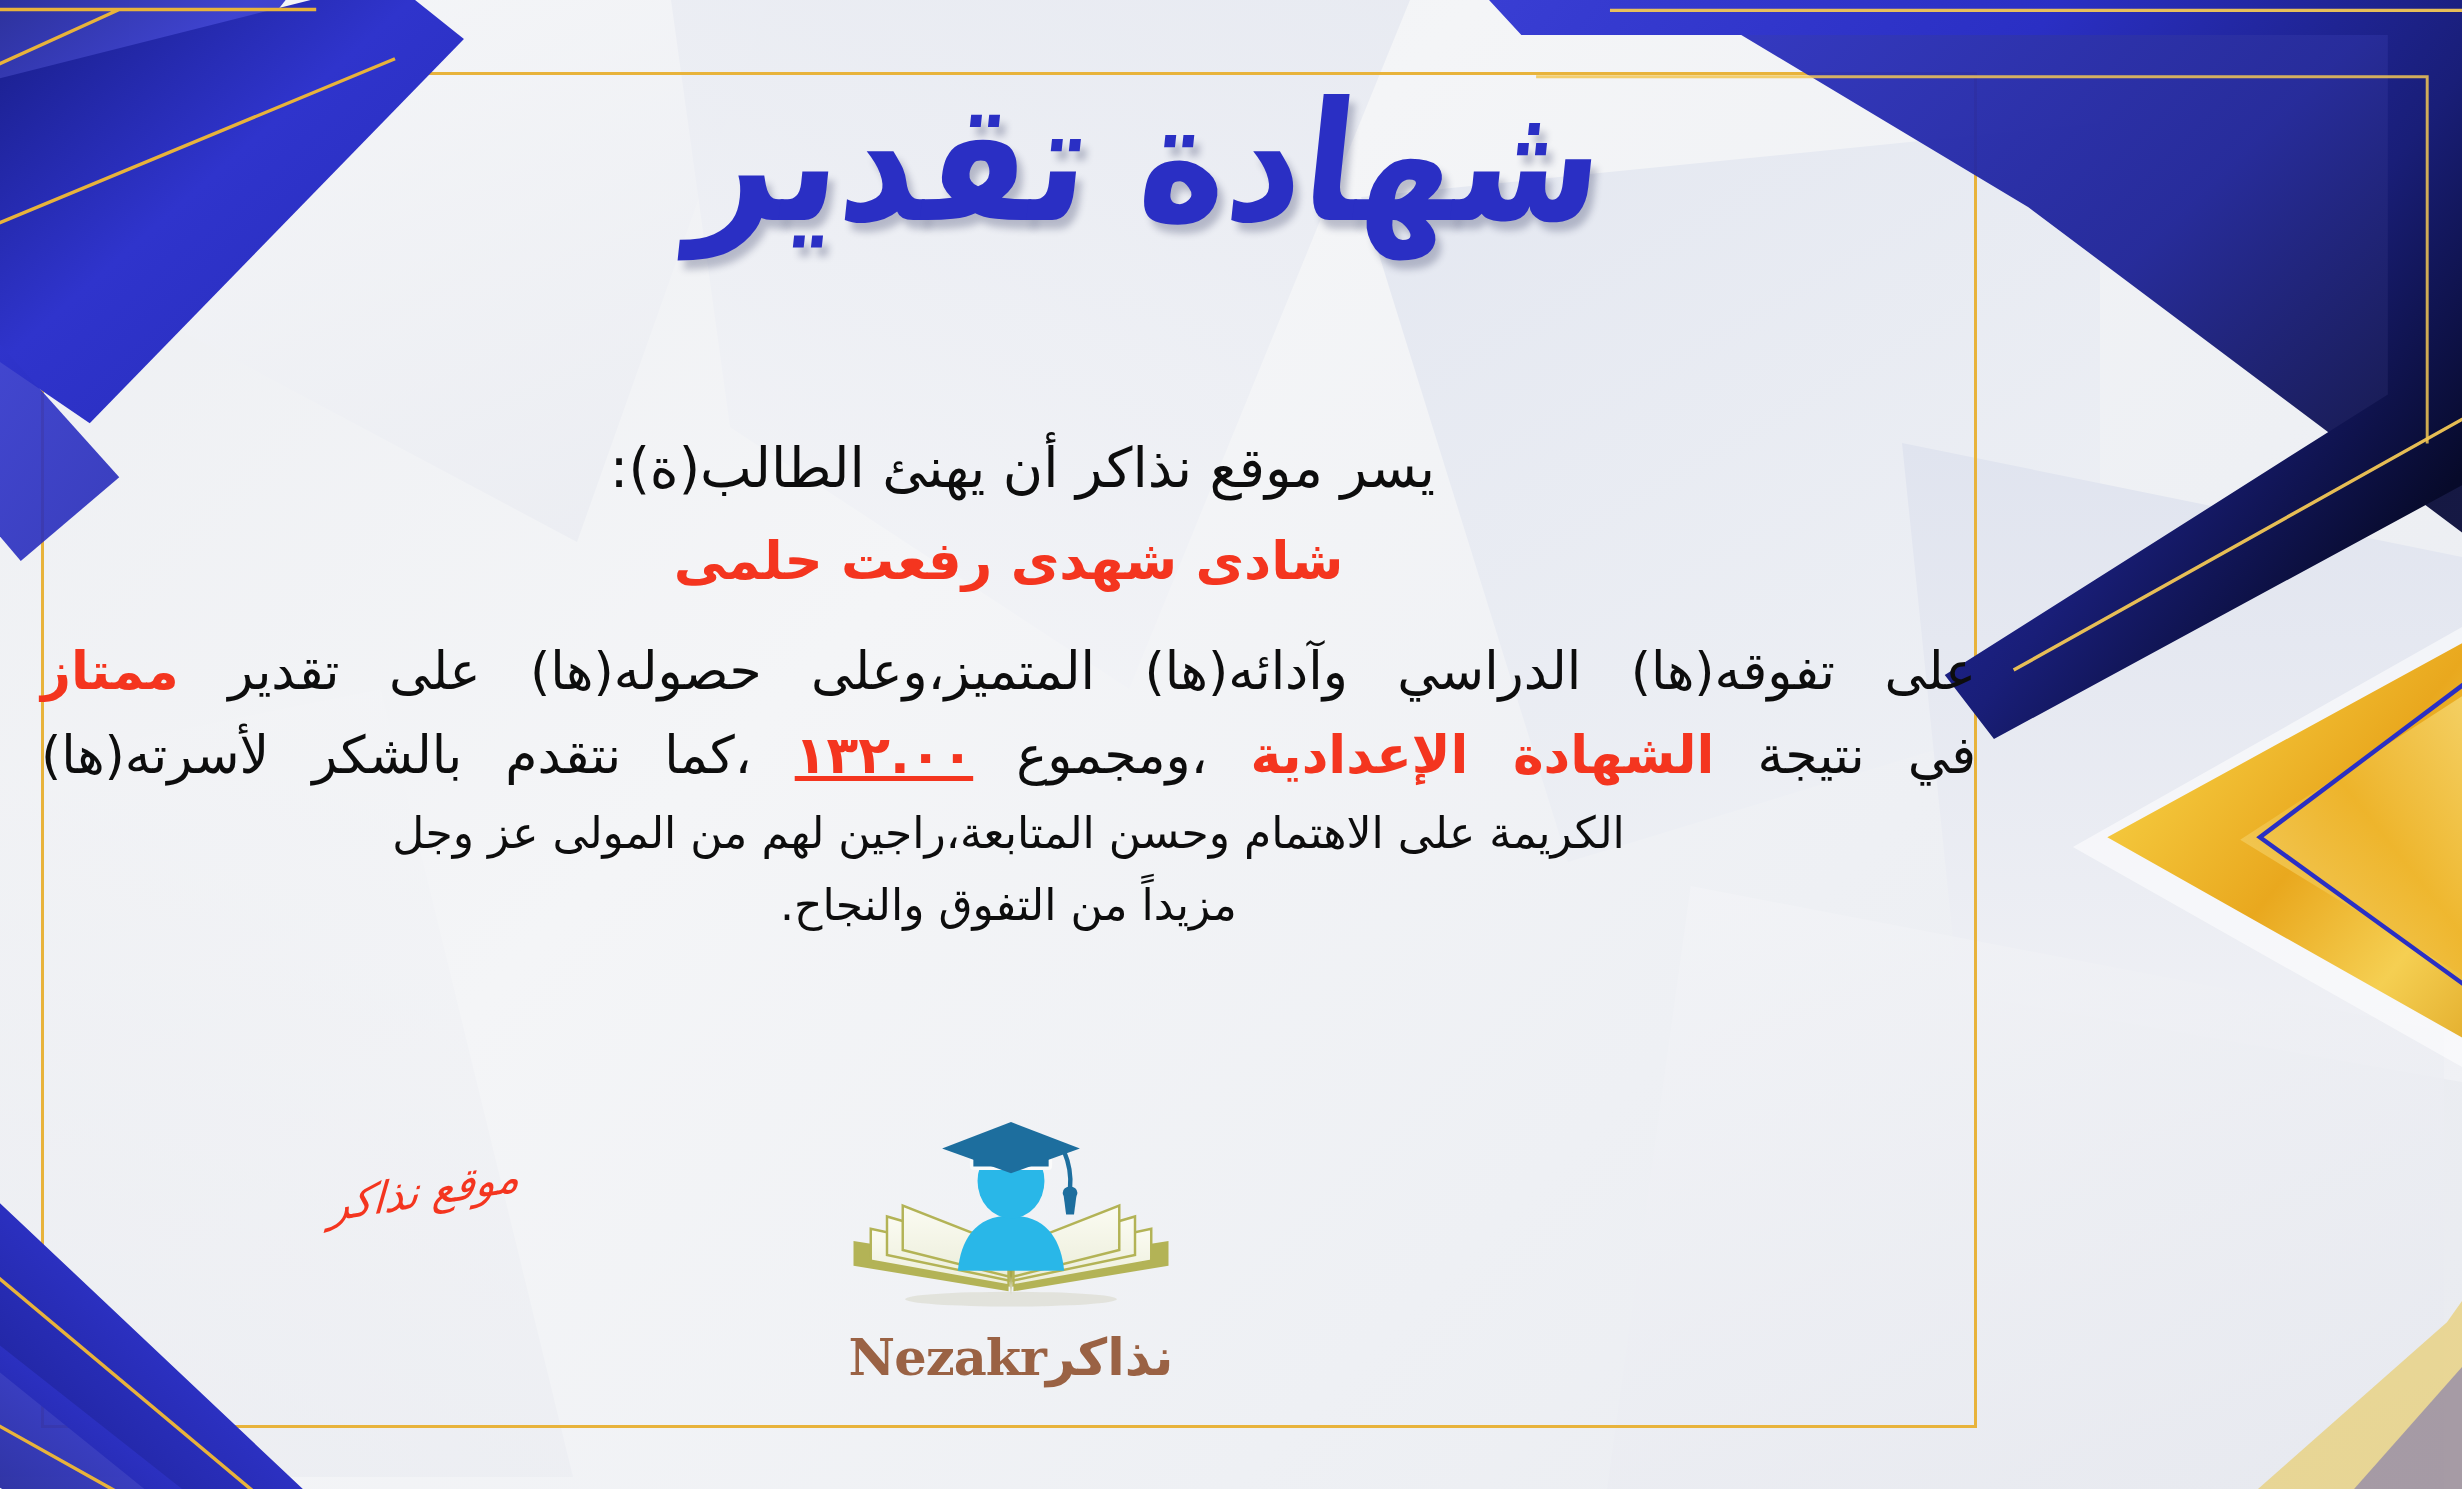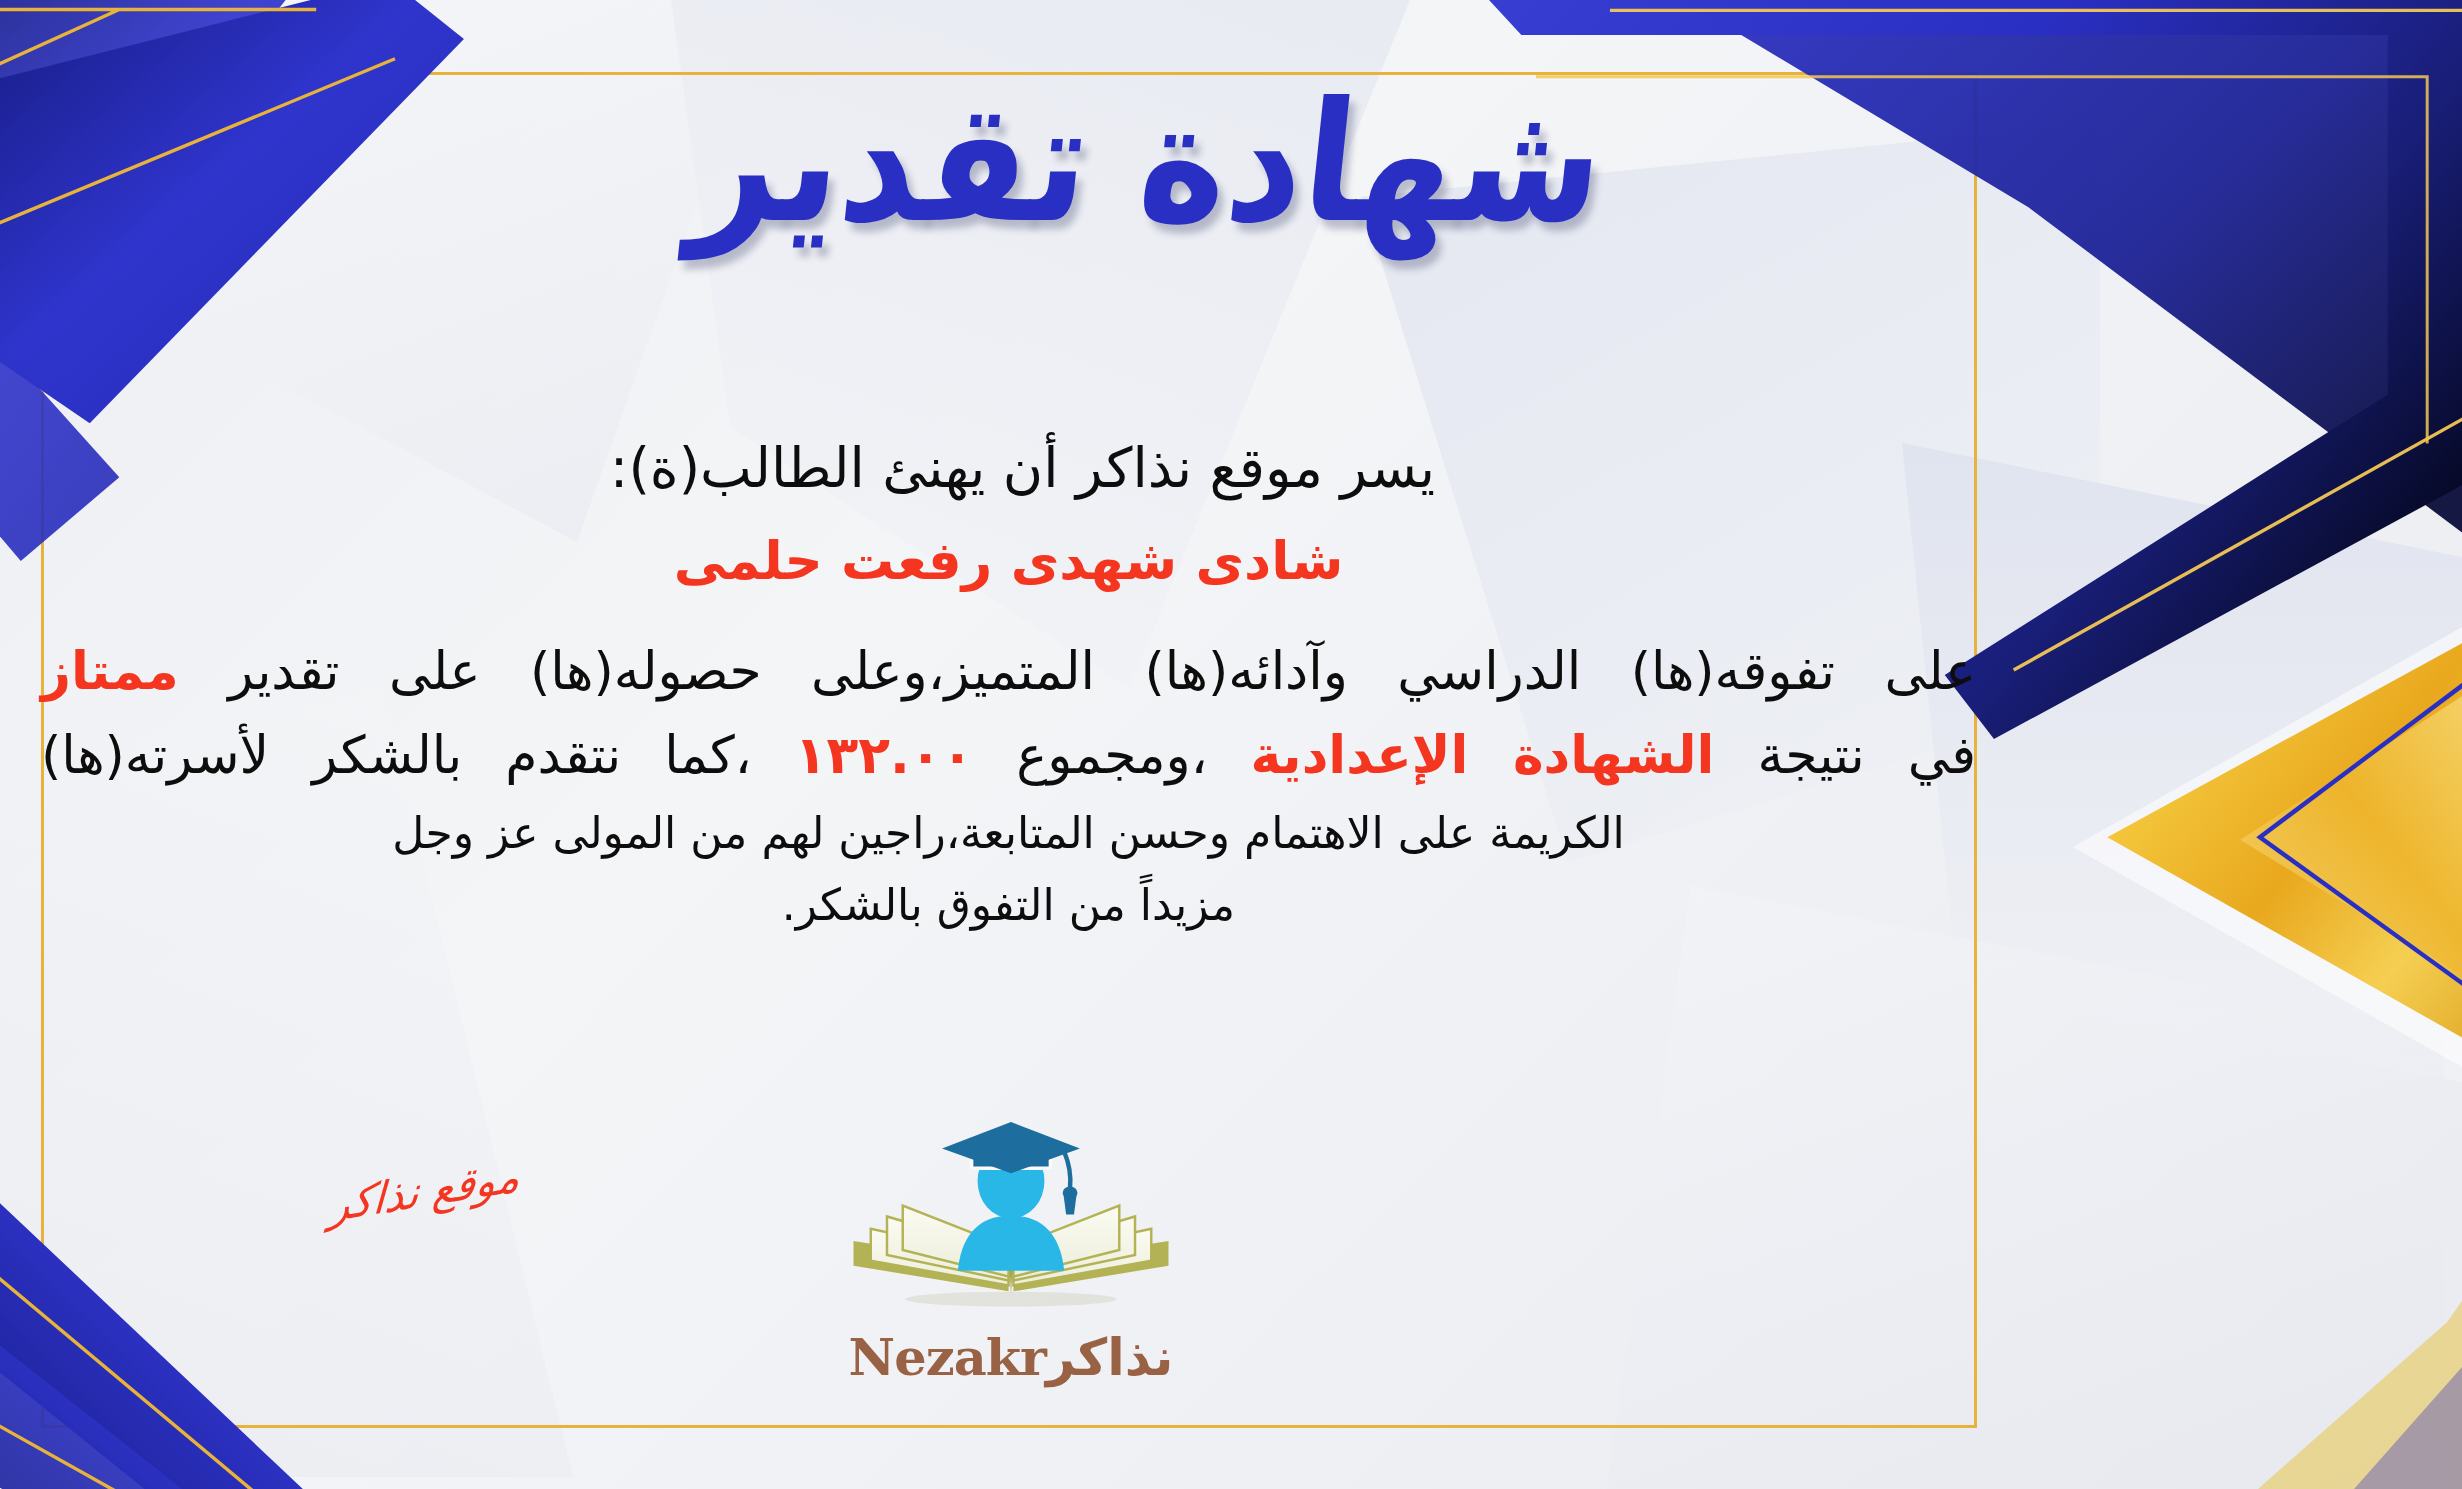--- a/index.html
+++ b/index.html
@@ -138,21 +138,21 @@
     font-weight: 600;
     margin-bottom: 38px;
   }
   .line-wide {
     text-align: justify;
     text-align-last: justify;
     white-space: normal;
     font-size: 52px;
   }
   .hl { color: #f4351f; font-weight: 600; }
-  .hl-num { color: #f4351f; font-weight: 600; letter-spacing: 1px; }
+  .hl-num { color: #f4351f; font-weight: 600; letter-spacing: 1px; text-decoration: underline; }
   .line-tail {
     font-size: 44px;
     text-align: center;
     white-space: normal;
   }
 
   
   .footer {
     position: absolute;
     top: 1128px;
@@ -323,21 +323,21 @@
     <div class="line line-wide">
       <span>في نتيجة</span>
       <span class="hl">الشهادة الإعدادية</span>
       <span>،ومجموع</span>
       <span class="hl-num">١٣٢.٠٠</span>
       <span>،كما نتقدم بالشكر لأسرته(ها)</span>
     </div>
 
     <div class="line line-tail">الكريمة على الاهتمام وحسن المتابعة،راجين لهم من المولى عز وجل</div>
 
-    <div class="line line-tail">مزيداً من التفوق بالشكر.</div>
+    <div class="line line-tail">مزيداً من التفوق والنجاح.</div>
   </div>
 
   <div class="footer">
 
     <div class="sign-block">
       <div class="sign-mark">موقع نذاكر</div>
     </div>
 
     <div class="logo-block">
       <div class="logo-mark">

